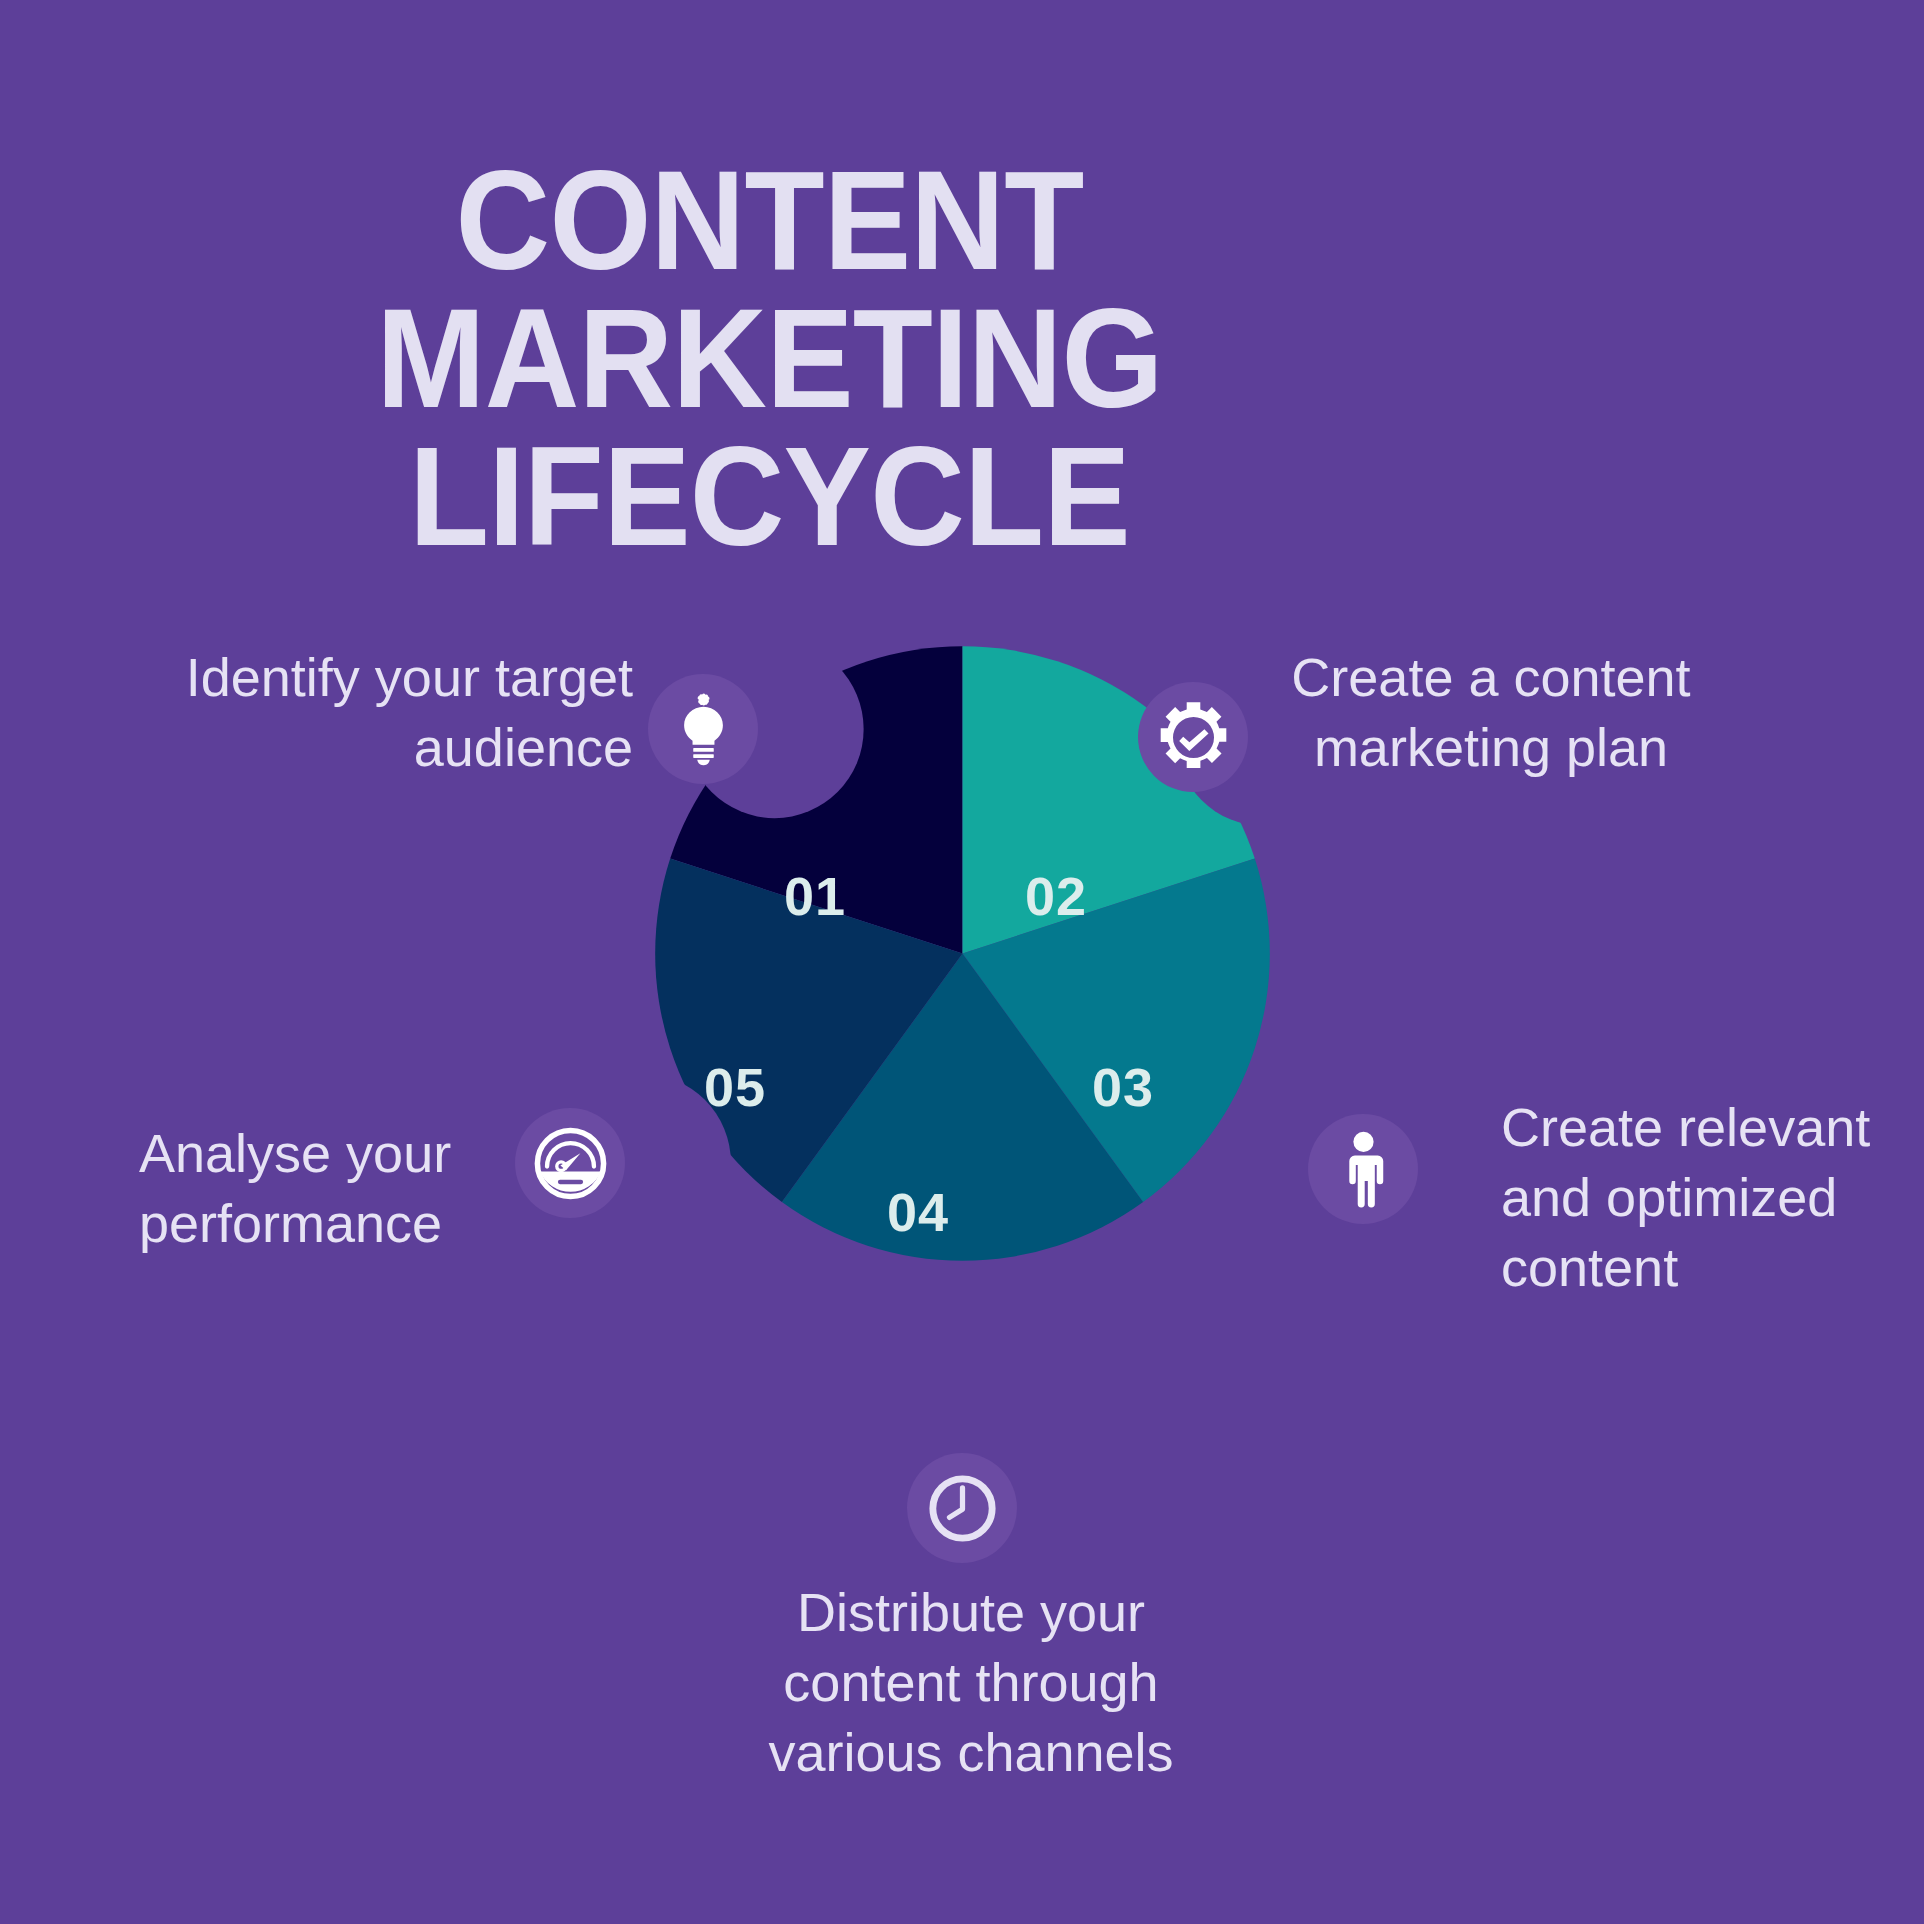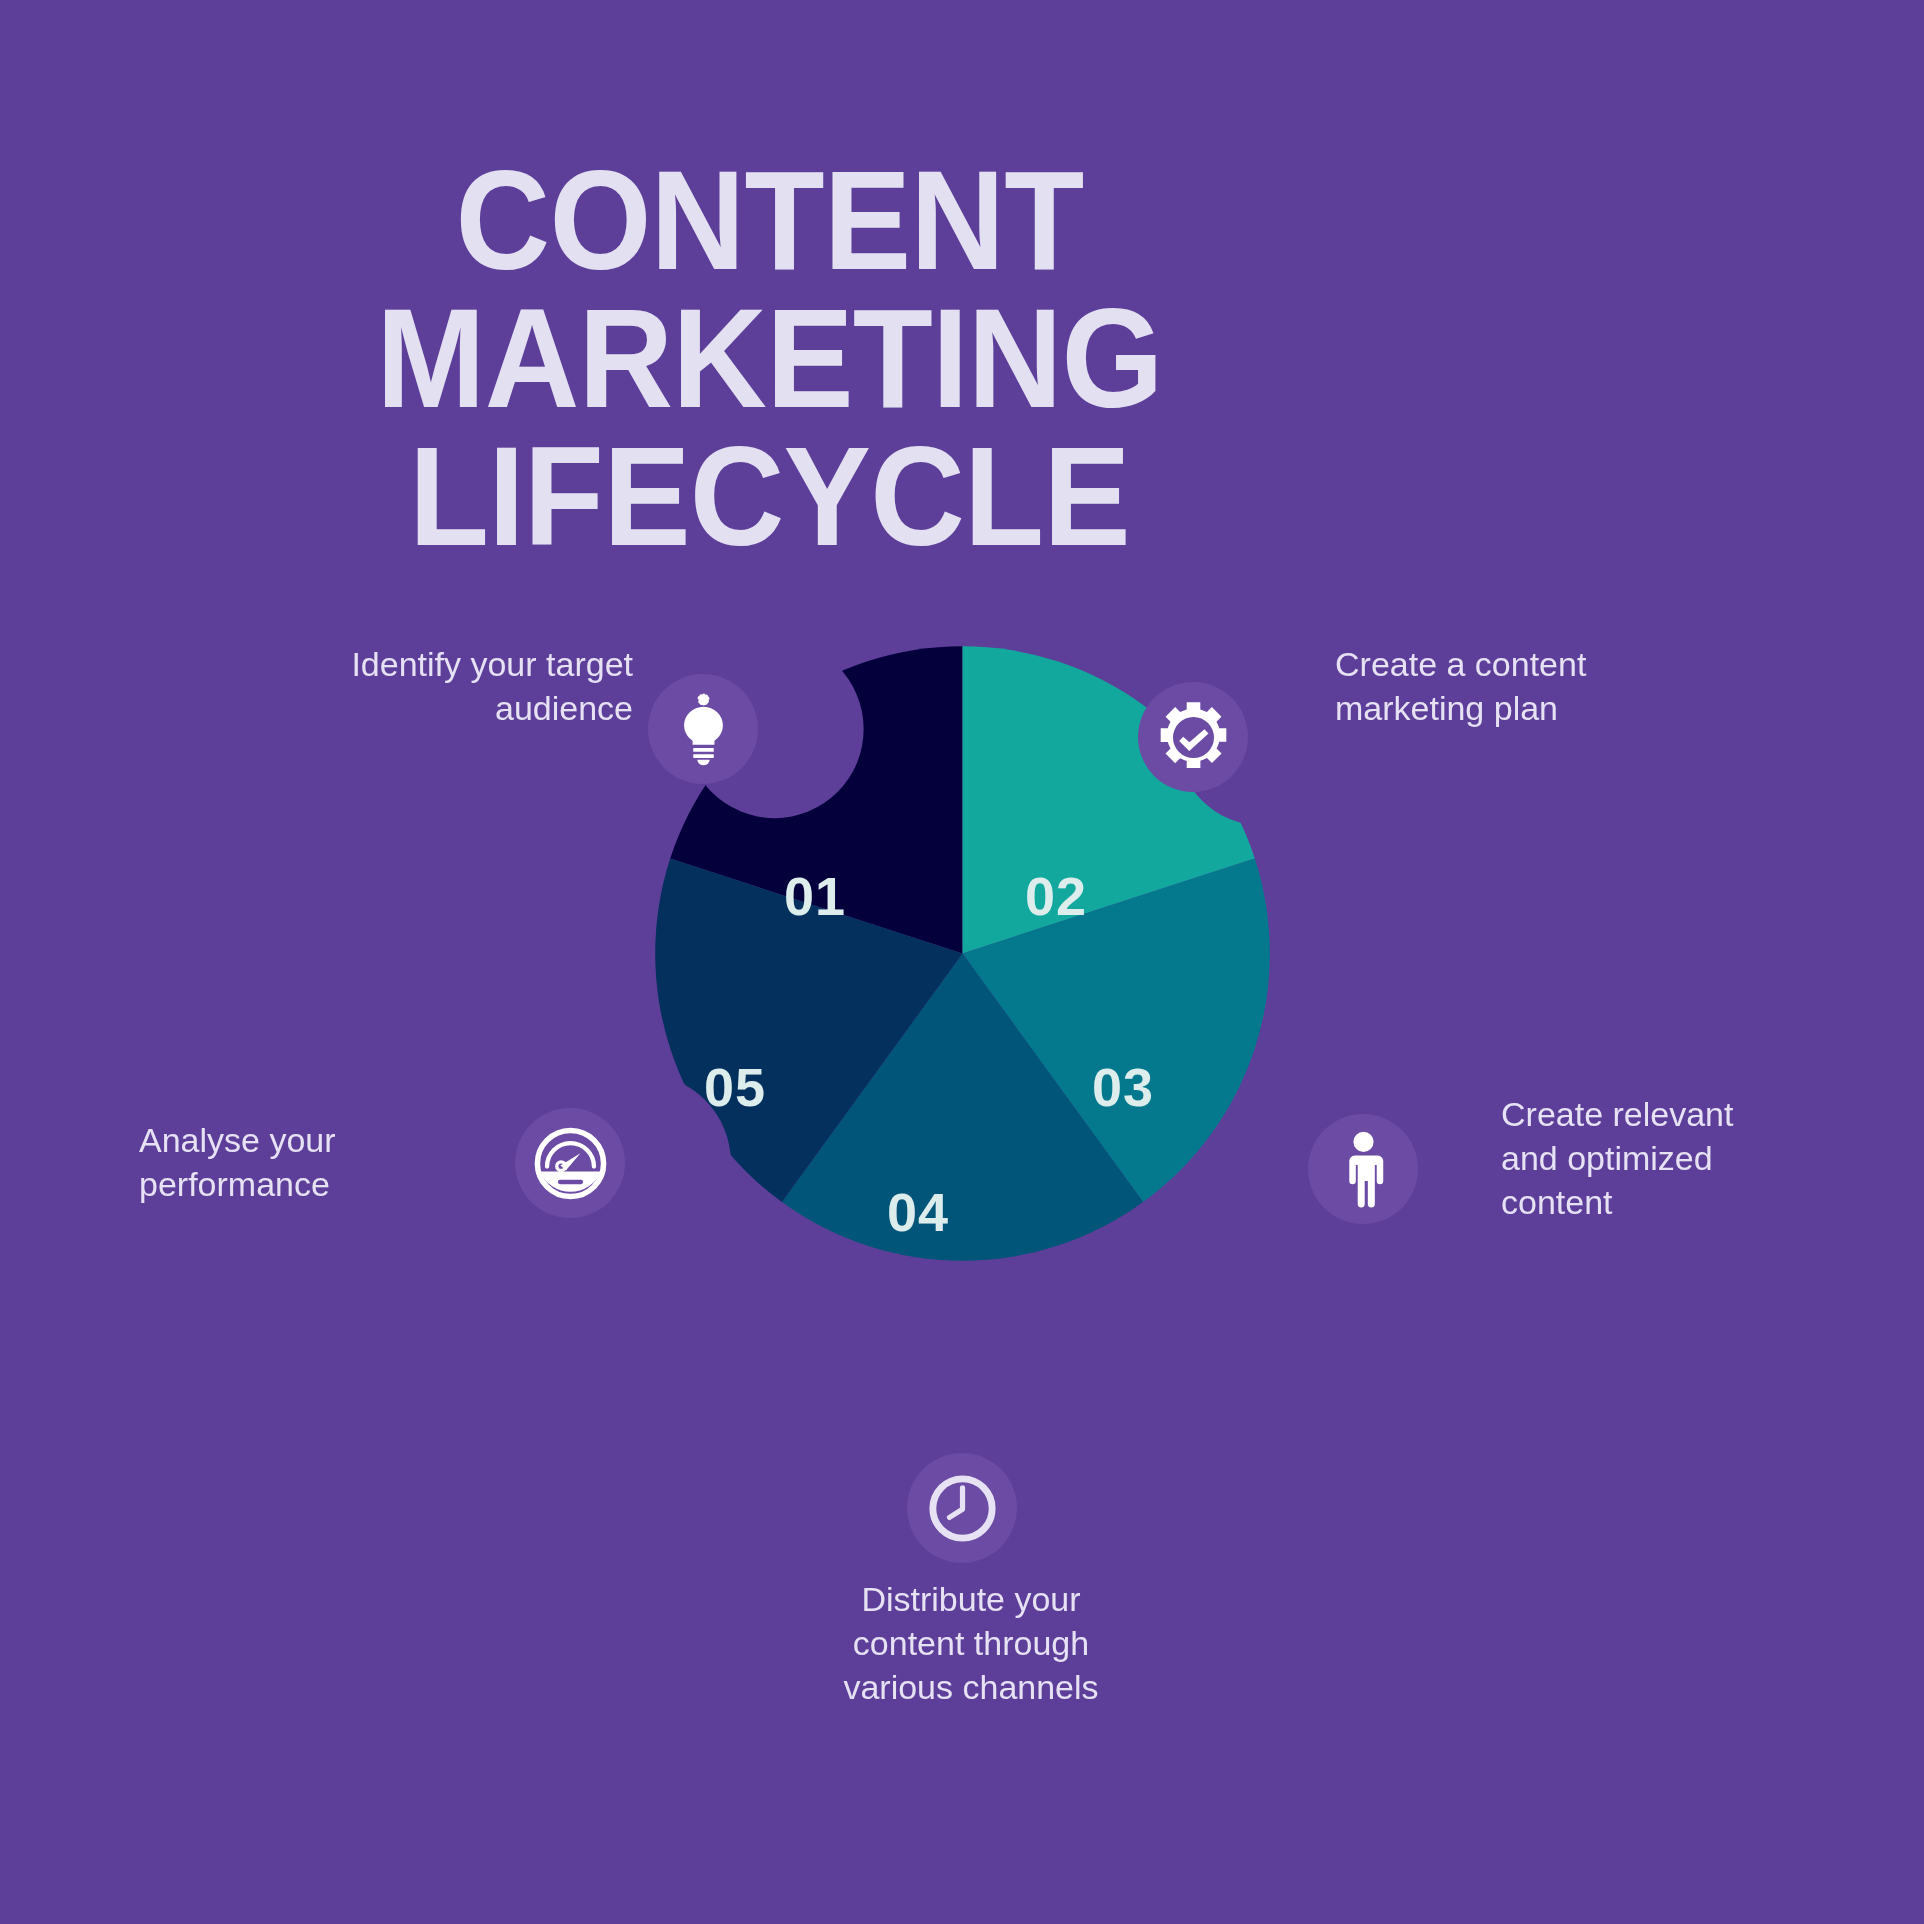--- a/index.html
+++ b/index.html
@@ -75,26 +75,26 @@
   #badge-03 { left:1308px; top:1114px; }
   #badge-04 { left:907px; top:1453px; }
   #badge-05 { left:515px;  top:1108px; }
 
   
   .step-label {
     position:absolute;
     color:#E6E2F4;
     font-family:"Liberation Sans", sans-serif;
     font-weight:normal;
-    font-size:34px;
+    font-size:54px;
     line-height:1.30;
     white-space:pre-line;
   }
   #label-01 { right:1292px; top:642px;  text-align:right; width:463px; }
-  #label-02 { left:1335px;  top:642px;  text-align:left;  width:410px; }
+  #label-02 { left:1286px;  top:642px;  text-align:center;  width:410px; }
   #label-03 { left:1453px;  top:1092px; text-align:left;  width:383px;margin-left:48px; }
   #label-04 { left:766px;   top:1577px; text-align:center;width:410px; }
   #label-05 { right:1412px; top:1118px; text-align:left; width:374px; }
 </style>
 </head>
 <body>
 
 <div id="stage">
 
   <div id="title-block">

